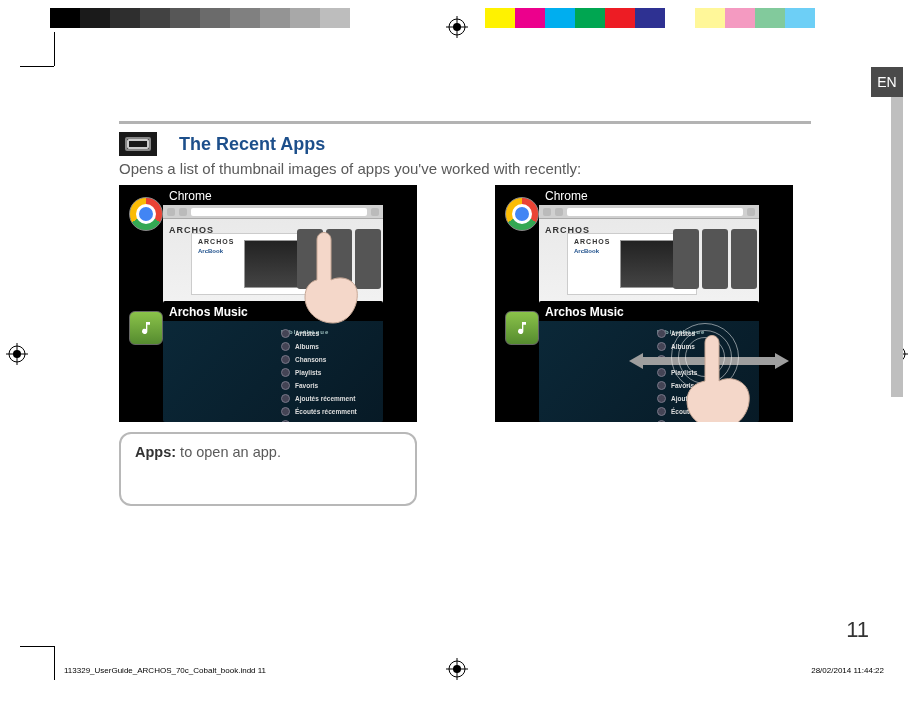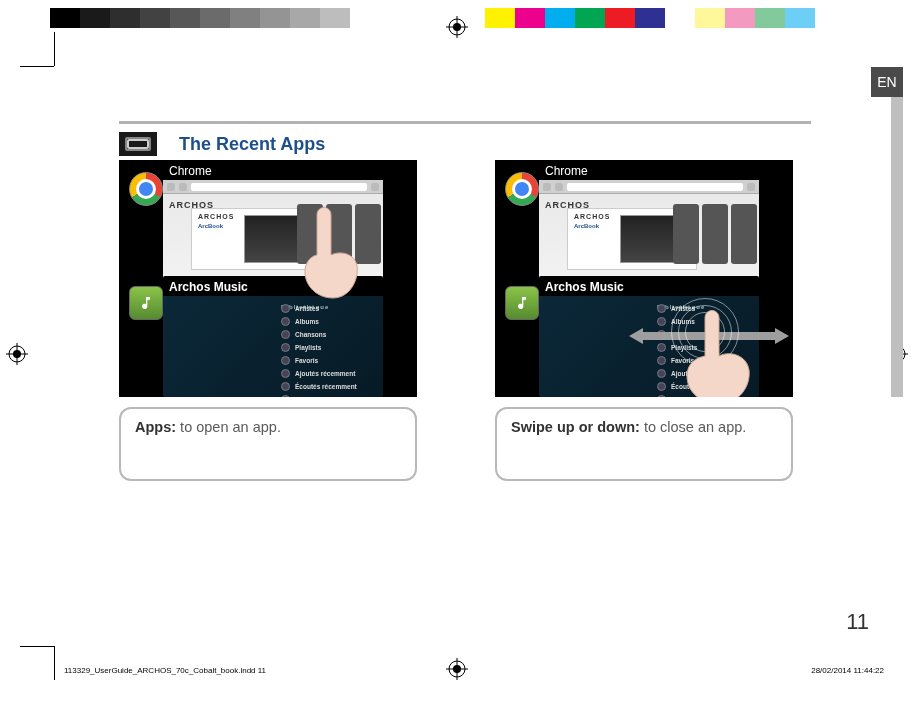--- a/index.html
+++ b/index.html
@@ -312,21 +312,21 @@
     min-height: 74px;
     font-size: 14.5px;
     color: #5a5a5a;
   }
   .caption b { color: #333; font-weight: 700; }
   .caption p + p { margin-top: 10px; }
 
   .page-num {
     position: absolute;
     right: 34px;
-    bottom: 10px;
+    bottom: 2px;
     font-size: 22px;
     color: #333;
   }
 
   
   .imprint {
     position: absolute;
     left: 64px;
     right: 30px;
     top: 666px;
@@ -410,20 +410,21 @@
   <div class="thumb-index"></div>
 
   <div class="content">
     <div class="rule"></div>
     <div class="heading-row">
       <div class="recent-icon">
           <div class="recent-icon-inner"></div>
         </div>
       <div class="heading">The Recent Apps</div>
     </div>
+    <div class="subtext">Opens a list of thumbnail images of apps you've worked with recently:</div>
 
     <div class="two-col">
 
       <div class="col">
         <div class="shot">
           <div class="card card-top">
             <div class="card-label">Chrome</div>
             <div class="card-body-top">
               <div class="urlbar">
                   <span class="ctl"></span>
@@ -540,23 +541,20 @@
               <div class="bar"></div>
               <div class="tri tri-r"></div>
             </div>
           <div class="ripple" style="left:190px;top:152px;width:40px;height:40px;"></div>
           <div class="ripple" style="left:183px;top:145px;width:54px;height:54px;"></div>
           <div class="ripple" style="left:176px;top:138px;width:68px;height:68px;"></div>
           <svg class="finger-swipe" viewBox="0 0 130 110">
             <path d="M60 22 C60 12 74 12 74 22 L74 60 C86 54 102 60 104 74 C106 90 94 108 74 108 C56 108 42 96 42 80 C42 68 50 62 60 60 Z" fill="#f4d7c9" stroke="#c7a896" stroke-width="1"></path>
           </svg>
         </div>
-        <div class="caption">
-          <p><b>Swipe up or down:</b><span> to close an app.</span></p>
-        </div>
       </div>
     </div>
   </div>
 
   <div class="page-num">11</div>
 </div>
 
 <div class="imprint">
   <span>113329_UserGuide_ARCHOS_70c_Cobalt_book.indd   11</span>
   <span>28/02/2014   11:44:22</span>

